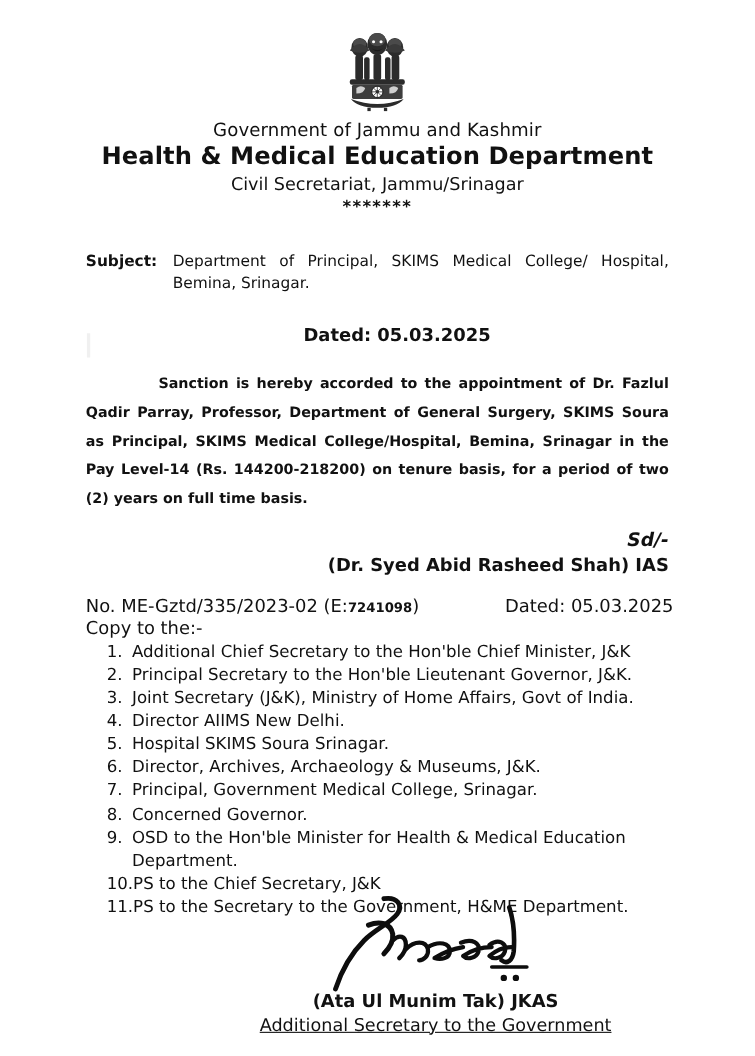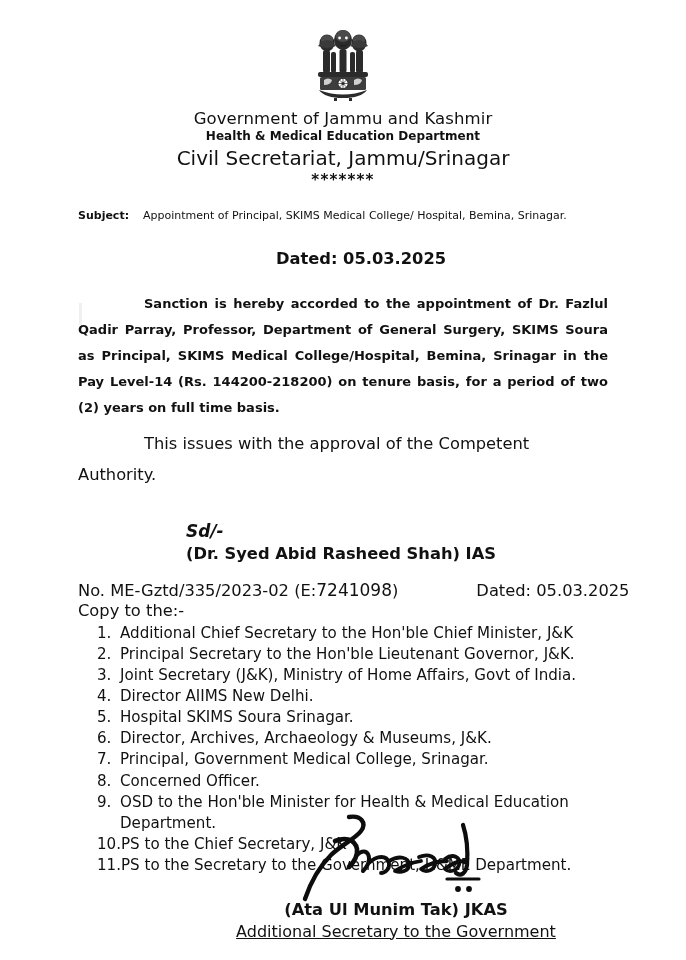--- a/index.html
+++ b/index.html
@@ -39,40 +39,40 @@
   
   .hdr {
     text-align: center;
     line-height: 1.30;
   }
   .hdr-gov {
     font-size: 16.5px;
     letter-spacing: 0.1px;
   }
   .hdr-dept {
-    font-size: 12px;
+    font-size: 22px;
     font-weight: bold;
     letter-spacing: 0.05px;
   }
   .hdr-sec {
-    font-size: 20px;
+    font-size: 16px;
   }
   .hdr-stars {
     font-size: 15px;
     font-weight: bold;
     letter-spacing: 1.2px;
     line-height: 1.1;
     margin-top: 1px;
   }
 
   
   .subject-row {
     display: flex;
-    margin-top: 19px;
-    font-size: 11px;
+    margin-top: 33px;
+    font-size: 14px;
     line-height: 1.42;
   }
   .subject-label {
     font-weight: bold;
     flex: 0 0 auto;
     padding-right: 14px;
   }
   .subject-text {
     flex: 1 1 auto;
     text-align: justify;
@@ -101,22 +101,22 @@
   }
   .body-closing {
     margin-top: 8px;
     font-size: 16.3px;
     line-height: 1.9;
     text-indent: 66px;
   }
 
   
   .sig-one {
-    margin-top: 29px;
-    text-align: left;
+    margin-top: 13px;
+    text-align: right;
     padding-left: 108px;
     line-height: 1.33;
   }
   .sd-mark {
     font-size: 17px;
     font-weight: bold;
     font-style: italic;
   }
   .sig-name {
     font-size: 16.3px;
@@ -127,21 +127,21 @@
   }
 
   
   .ref-row {
     margin-top: 16px;
     display: flex;
     align-items: baseline;
     font-size: 16.3px;
   }
   .ref-no { flex: 0 0 auto; }
-  .ref-efile { font-size: 17px; }
+  .ref-efile { font-size: 12px; font-weight: bold; }
   .ref-date {
     margin-left: 78px;
     flex: 0 0 auto;
   }
   .copy-to {
     font-size: 16.3px;
     line-height: 1.30;
   }
 
   
@@ -261,29 +261,28 @@
 
   <div class="hdr">
     <div class="hdr-gov">Government of Jammu and Kashmir</div>
     <div class="hdr-dept">Health &amp; Medical Education Department</div>
     <div class="hdr-sec">Civil Secretariat, Jammu/Srinagar</div>
     <div class="hdr-stars">*******</div>
   </div>
 
   <div class="subject-row">
     <div class="subject-label">Subject:</div>
-    <div class="subject-text">Appointment of Principal, SKIMS Medical College/ Hospital, Bemina, Srinagar.</div>
+    <div class="subject-text">Department of Principal, SKIMS Medical College/ Hospital, Bemina, Srinagar.</div>
   </div>
 
   <div class="order-block">
     <div>Dated: 05.03.2025</div>
   </div>
 
   <div class="body-para">Sanction is hereby accorded to the appointment of Dr. Fazlul Qadir Parray, Professor, Department of General Surgery, SKIMS Soura as Principal, SKIMS Medical College/Hospital, Bemina, Srinagar in the Pay Level-14 (Rs. 144200-218200) on tenure basis, for a period of two (2) years on full time basis.</div>
-  <div class="body-closing">This issues with the approval of the Competent Authority.</div>
 
   <div class="sig-one">
     <div class="sd-mark">Sd/-</div>
     <div class="sig-name">(Dr. Syed Abid Rasheed Shah) IAS</div>
   </div>
 
   <div class="ref-row">
     <div class="ref-no"><span>No. ME-Gztd/335/2023-02 (E:</span><span class="ref-efile">7241098</span><span>)</span></div>
     <div class="ref-date">Dated: 05.03.2025</div>
   </div>
@@ -313,21 +312,21 @@
       <li>
         <span class="li-num">6.</span>
         <span class="li-text">Director, Archives, Archaeology &amp; Museums, J&amp;K.</span>
       </li>
       <li>
         <span class="li-num">7.</span>
         <span class="li-text">Principal, Government Medical College, Srinagar.</span>
       </li>
       <li>
         <span class="li-num">8.</span>
-        <span class="li-text">Concerned Officer.</span>
+        <span class="li-text">Concerned Governor.</span>
       </li>
       <li>
         <span class="li-num">9.</span>
         <span class="li-text">OSD to the Hon'ble Minister for Health &amp; Medical Education Department.</span>
       </li>
       <li>
         <span class="li-num">10.</span>
         <span class="li-text">PS to the Chief Secretary, J&amp;K</span>
       </li>
       <li>

